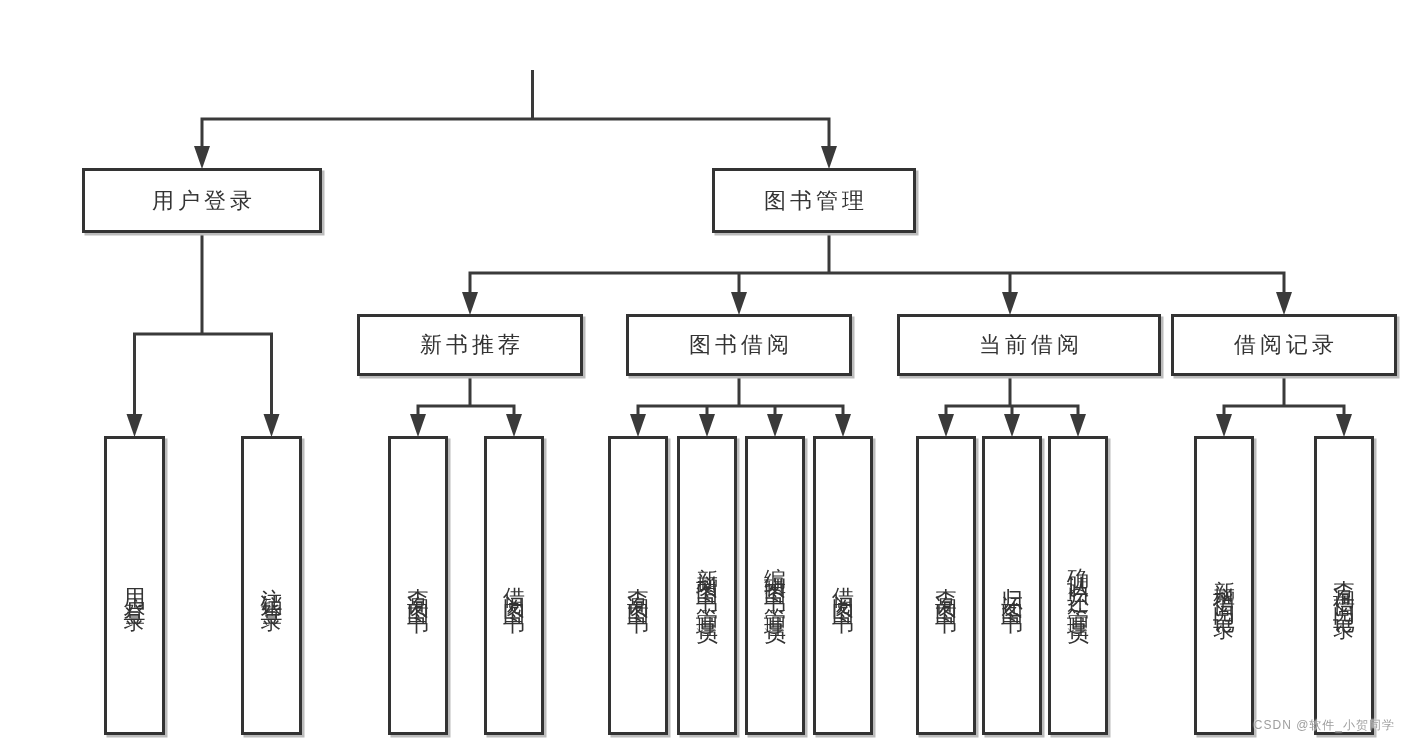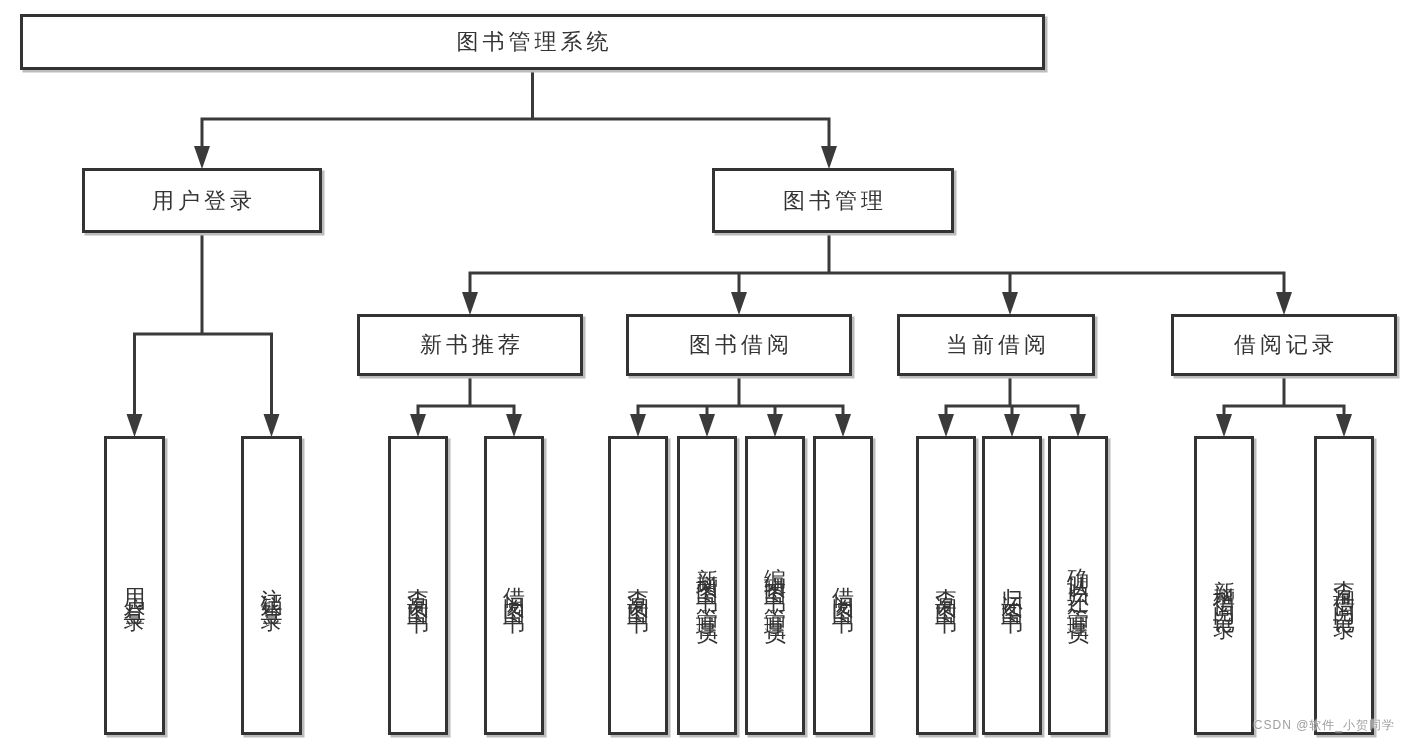--- a/index.html
+++ b/index.html
@@ -76,36 +76,33 @@
       <polygon points="775,437 767,414 783,414" fill="#3a3a3a"></polygon>
       <polygon points="843,437 835,414 851,414" fill="#3a3a3a"></polygon>
       <polygon points="946,437 938,414 954,414" fill="#3a3a3a"></polygon>
       <polygon points="1012,437 1004,414 1020,414" fill="#3a3a3a"></polygon>
       <polygon points="1078,437 1070,414 1086,414" fill="#3a3a3a"></polygon>
       <polygon points="1224,437 1216,414 1232,414" fill="#3a3a3a"></polygon>
       <polygon points="1344,437 1336,414 1352,414" fill="#3a3a3a"></polygon>
       <path d="M 532.5 70 V 119 M 200.5 119 H 830.5 M 202 119 V 149 M 829 119 V 149 M 202 233 V 334 M 133 334 H 273 M 134.5 334 V 417 M 271.5 334 V 417 M 829 233 V 273 M 468.5 273 H 1285.5 M 470 273 V 295 M 739 273 V 295 M 1010 273 V 295 M 1284 273 V 295 M 470 376 V 406 M 416.5 406 H 515.5 M 418 406 V 417 M 514 406 V 417 M 739 376 V 406 M 636.5 406 H 844.5 M 638 406 V 417 M 707 406 V 417 M 775 406 V 417 M 843 406 V 417 M 1010 376 V 406 M 944.5 406 H 1079.5 M 946 406 V 417 M 1012 406 V 417 M 1078 406 V 417 M 1284 376 V 406 M 1222.5 406 H 1345.5 M 1224 406 V 417 M 1344 406 V 417" stroke="#3a3a3a" stroke-width="3" fill="none"></path>
     </svg>
 
-  <div class="node horizontal" style="left: 20px; top: 14px; width: 1025px; height: 56px;">
-      <span class="node-label">图书管理系统</span>
-    </div>
     <div class="node horizontal" style="left: 82px; top: 168px; width: 240px; height: 65px;">
       <span class="node-label">用户登录</span>
     </div>
-    <div class="node horizontal" style="left: 712px; top: 168px; width: 242px; height: 65px;">
+    <div class="node horizontal" style="left: 712px; top: 168px; width: 204px; height: 65px;">
       <span class="node-label">图书管理</span>
     </div>
     <div class="node horizontal" style="left: 626px; top: 314px; width: 226px; height: 62px;">
       <span class="node-label">图书借阅</span>
     </div>
     <div class="node horizontal" style="left: 357px; top: 314px; width: 226px; height: 62px;">
       <span class="node-label">新书推荐</span>
     </div>
-    <div class="node horizontal" style="left: 897px; top: 314px; width: 198px; height: 62px;">
+    <div class="node horizontal" style="left: 897px; top: 314px; width: 264px; height: 62px;">
       <span class="node-label">当前借阅</span>
     </div>
     <div class="node horizontal" style="left: 1171px; top: 314px; width: 226px; height: 62px;">
       <span class="node-label">借阅记录</span>
     </div>
     <div class="node vertical" style="left: 104px; top: 436px; width: 61px; height: 299px;">
       <span class="node-label">用户登录</span>
     </div>
     <div class="node vertical" style="left: 241px; top: 436px; width: 61px; height: 299px;">
       <span class="node-label">注销登录</span>

